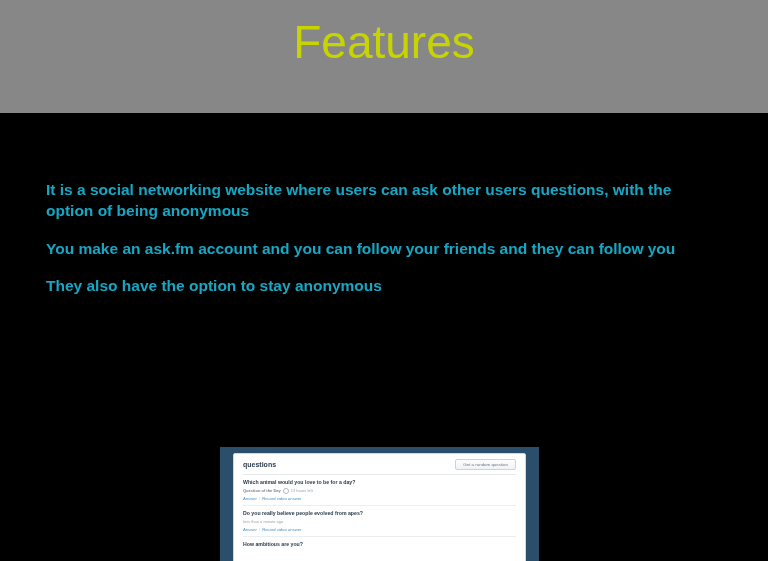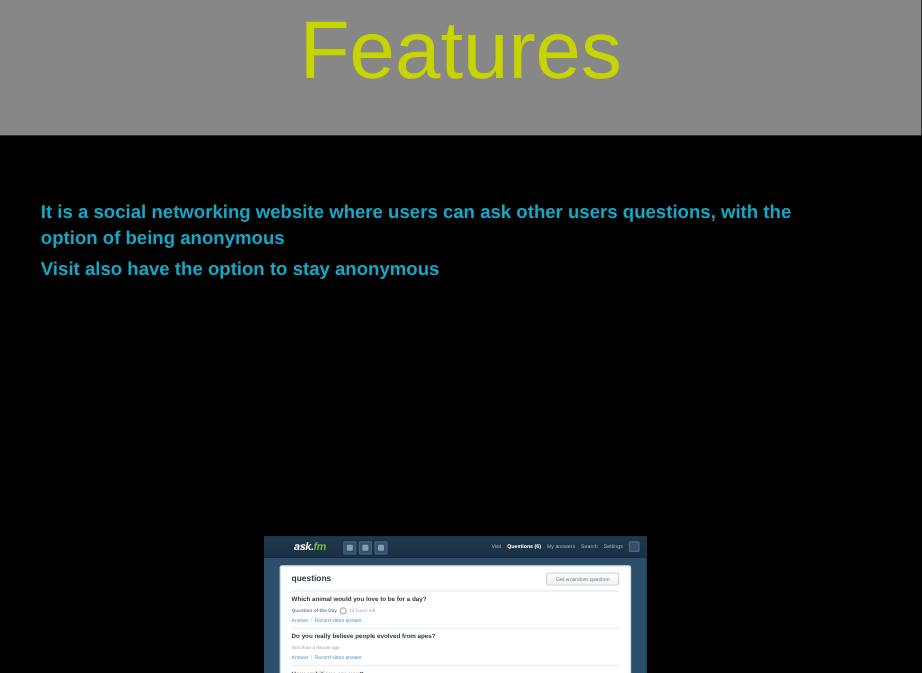--- a/index.html
+++ b/index.html
@@ -22,21 +22,21 @@
     background: #878787;
     position: relative;
   }
   .slide-title {
     position: absolute;
     left: 0;
     right: 0;
     top: 8px;
     text-align: center;
     color: #c8d400;
-    font-size: 68px;
+    font-size: 46px;
     line-height: 68px;
     font-weight: normal;
     letter-spacing: 0px;
     font-family: "Liberation Sans", sans-serif;
     white-space: nowrap;
   }
 
   
   .slide-body {
     position: relative;
@@ -52,21 +52,21 @@
     margin: 0;
     padding: 0;
     list-style: none;
   }
   .bullet-list li {
     color: #16a7c4;
     font-size: 15.5px;
     line-height: 21.3px;
     font-weight: bold;
     font-family: "Liberation Sans", sans-serif;
-    margin: 4px;
+    margin: 16px;
     padding: 0;
     text-align: left;
   }
 
   
   .askfm-shot {
     position: absolute;
     left: 220px;
     top: 334px;
     width: 319px;
@@ -231,43 +231,26 @@
 <body>
 
 <div class="slide-header">
   <div class="slide-title">Features</div>
 </div>
 
 <div class="slide-body">
 
   <ul class="bullet-list">
     <li>It is a social networking website where users can ask other users questions, with the option of being anonymous</li>
-    <li>Visit also have the option to stay anonymous</li>
+    <li>You make an ask.fm account and you can follow your friends and they can follow you</li>
+    <li>They also have the option to stay anonymous</li>
   </ul>
 
   <div class="askfm-shot">
 
-    <div class="askfm-topbar">
-      <div class="askfm-logo"><span>ask.</span><span class="fm">fm</span></div>
-
-      <div class="askfm-iconset">
-        <div class="askfm-iconbtn"></div>
-        <div class="askfm-iconbtn"></div>
-        <div class="askfm-iconbtn"></div>
-      </div>
-
-      <div class="askfm-nav">
-        <span>Visit</span>
-        <span class="active">Questions (6)</span>
-        <span>My answers</span>
-        <span>Search</span>
-        <span>Settings</span>
-        <div class="askfm-exit"></div>
-      </div>
-    </div>
 
     <div class="askfm-page">
 
       <div class="askfm-card first">
 
         <div class="askfm-card-head">
           <div class="askfm-card-title">questions</div>
           <div class="askfm-random-btn">Get a random question</div>
         </div>
 

